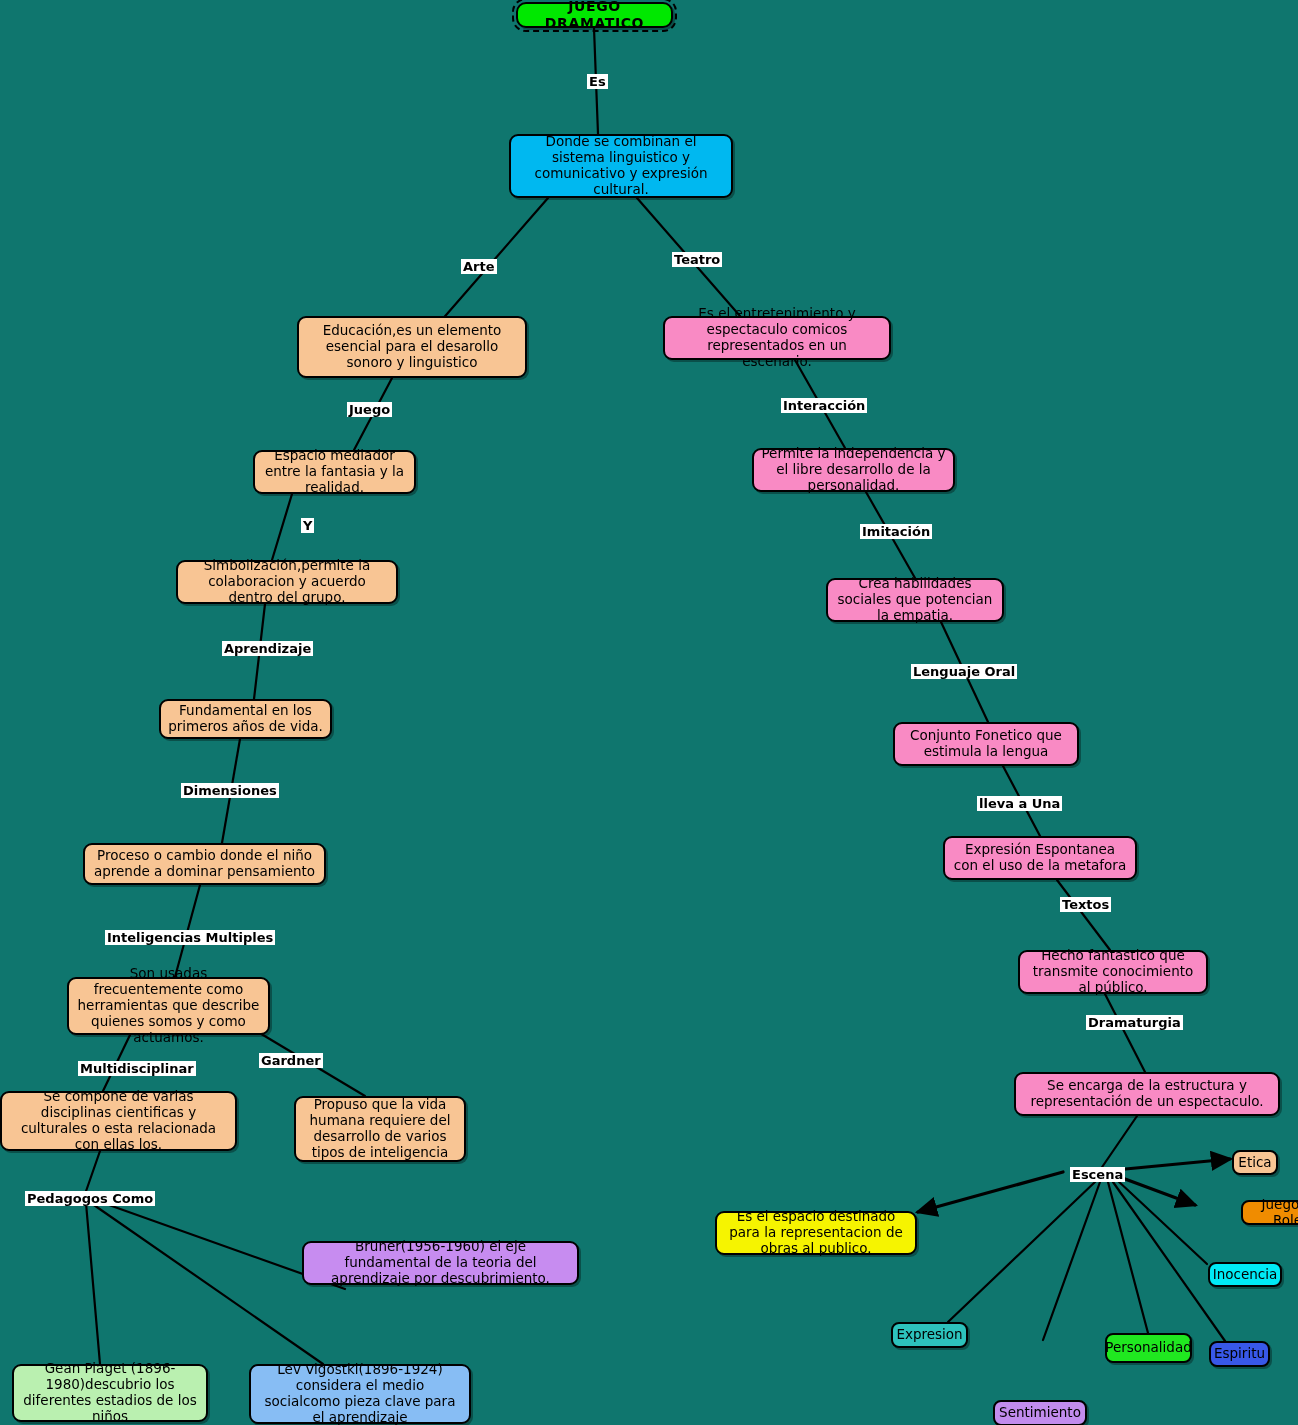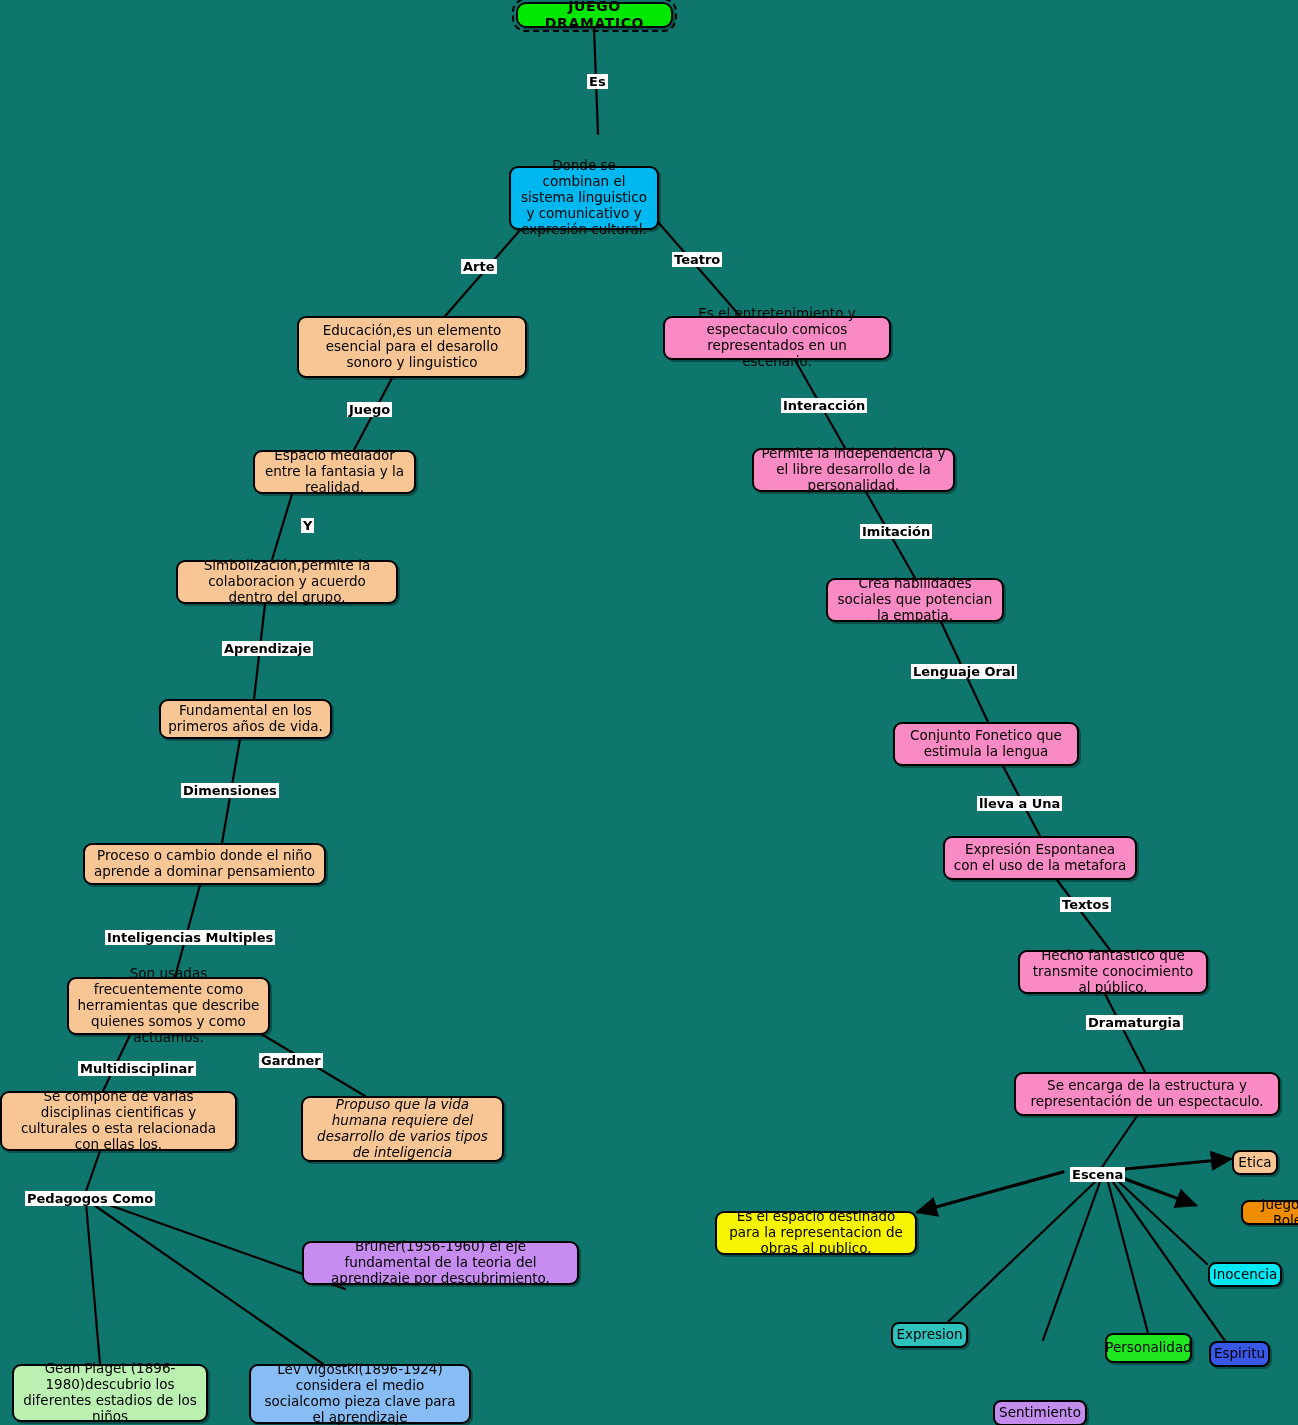--- a/index.html
+++ b/index.html
@@ -104,21 +104,21 @@
         <line x1="1095" y1="1182" x2="948" y2="1322" stroke="#000000" stroke-width="2.2" stroke-linecap="round"></line>
         <line x1="1100" y1="1182" x2="1043" y2="1340" stroke="#000000" stroke-width="2.2" stroke-linecap="round"></line>
         <line x1="1108" y1="1182" x2="1148" y2="1333" stroke="#000000" stroke-width="2.2" stroke-linecap="round"></line>
         <line x1="1113" y1="1182" x2="1225" y2="1341" stroke="#000000" stroke-width="2.2" stroke-linecap="round"></line>
       </g>
   </svg>
   <div id="node-layer">
       <div class="node title" style="left: 516px; top: 2px; width: 157px; height: 26px; background: rgb(0, 232, 0);">
         <span>JUEGO DRAMATICO</span>
       </div>
-      <div class="node" style="left: 509px; top: 134px; width: 150px; height: 64px; background: rgb(0, 184, 240); margin-top: 32px;">
+      <div class="node" style="left: 509px; top: 134px; width: 224px; height: 64px; background: rgb(0, 184, 240);">
         <span>Donde se combinan el sistema linguistico y comunicativo y expresión cultural.</span>
       </div>
       <div class="node" style="left: 297px; top: 316px; width: 230px; height: 62px; background: rgb(248, 197, 148);">
         <span>Educación,es un elemento esencial para el desarollo sonoro y linguistico</span>
       </div>
       <div class="node" style="left: 253px; top: 450px; width: 163px; height: 44px; background: rgb(248, 197, 148);">
         <span>Espacio mediador entre la fantasia y la realidad.</span>
       </div>
       <div class="node" style="left: 176px; top: 560px; width: 222px; height: 44px; background: rgb(248, 197, 148);">
         <span>Simbolización,permite la colaboracion y acuerdo dentro del grupo.</span>
@@ -128,21 +128,21 @@
       </div>
       <div class="node" style="left: 83px; top: 843px; width: 243px; height: 42px; background: rgb(248, 197, 148);">
         <span>Proceso o cambio donde el niño aprende a dominar pensamiento</span>
       </div>
       <div class="node" style="left: 67px; top: 977px; width: 203px; height: 58px; background: rgb(248, 197, 148);">
         <span>Son usadas frecuentemente como herramientas que describe quienes somos y como actuamos.</span>
       </div>
       <div class="node" style="left: 0px; top: 1091px; width: 237px; height: 60px; background: rgb(248, 197, 148);">
         <span>Se compone de varias disciplinas cientificas y culturales o esta relacionada con ellas los.</span>
       </div>
-      <div class="node" style="left: 301px; top: 1096px; width: 203px; height: 66px; background: rgb(248, 197, 148); font-style: italic;">
+      <div class="node" style="left: 294px; top: 1096px; width: 172px; height: 66px; background: rgb(248, 197, 148);">
         <span>Propuso que la vida humana requiere del desarrollo de varios tipos de inteligencia</span>
       </div>
       <div class="node" style="left: 302px; top: 1241px; width: 277px; height: 44px; background: rgb(199, 140, 240);">
         <span>Bruner(1956-1960) el eje fundamental de la teoria del aprendizaje por descubrimiento.</span>
       </div>
       <div class="node" style="left: 12px; top: 1364px; width: 196px; height: 58px; background: rgb(186, 240, 176);">
         <span>Gean Piaget (1896-1980)descubrio los diferentes estadios de los niños</span>
       </div>
       <div class="node" style="left: 249px; top: 1364px; width: 222px; height: 60px; background: rgb(135, 189, 244);">
         <span>Lev Vigostki(1896-1924) considera el medio socialcomo pieza clave para el aprendizaje</span>

